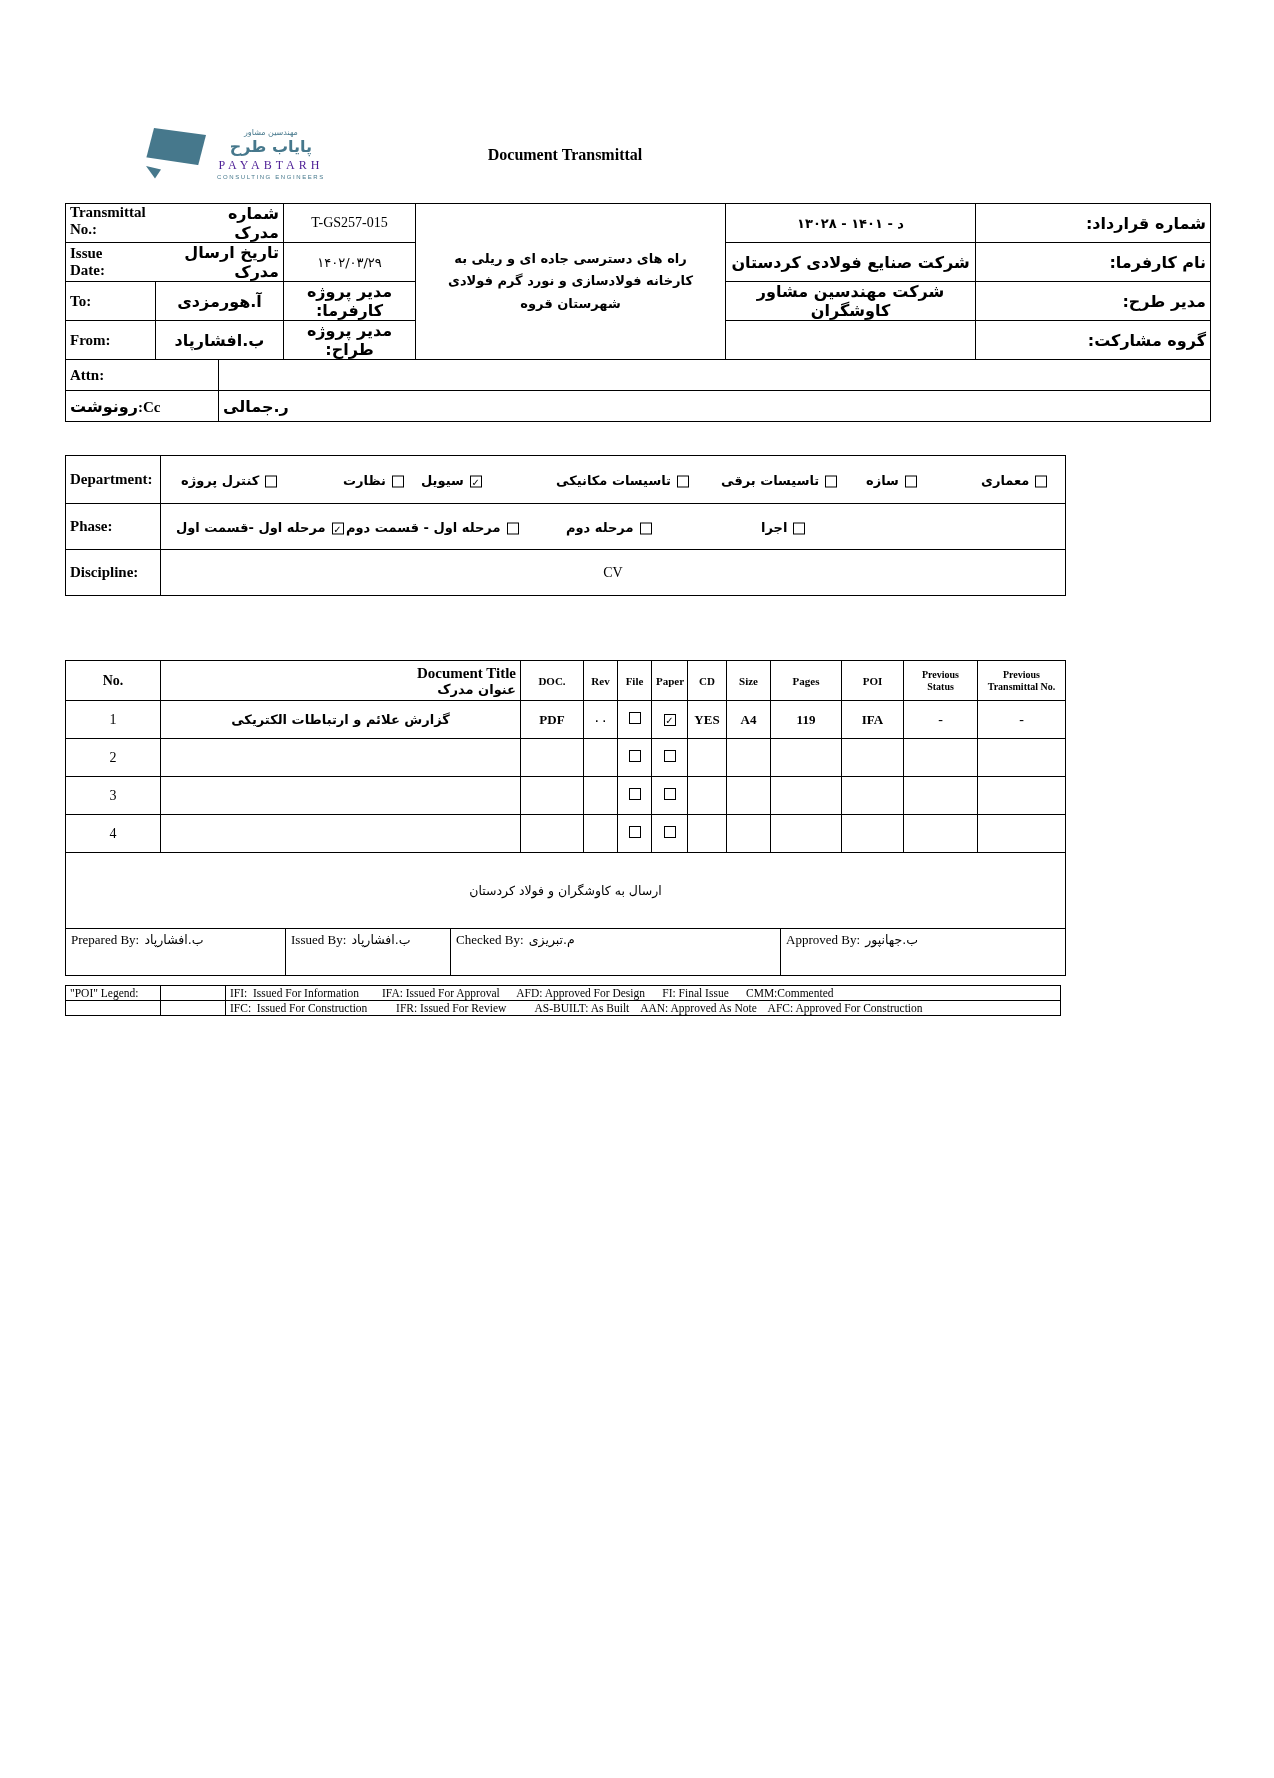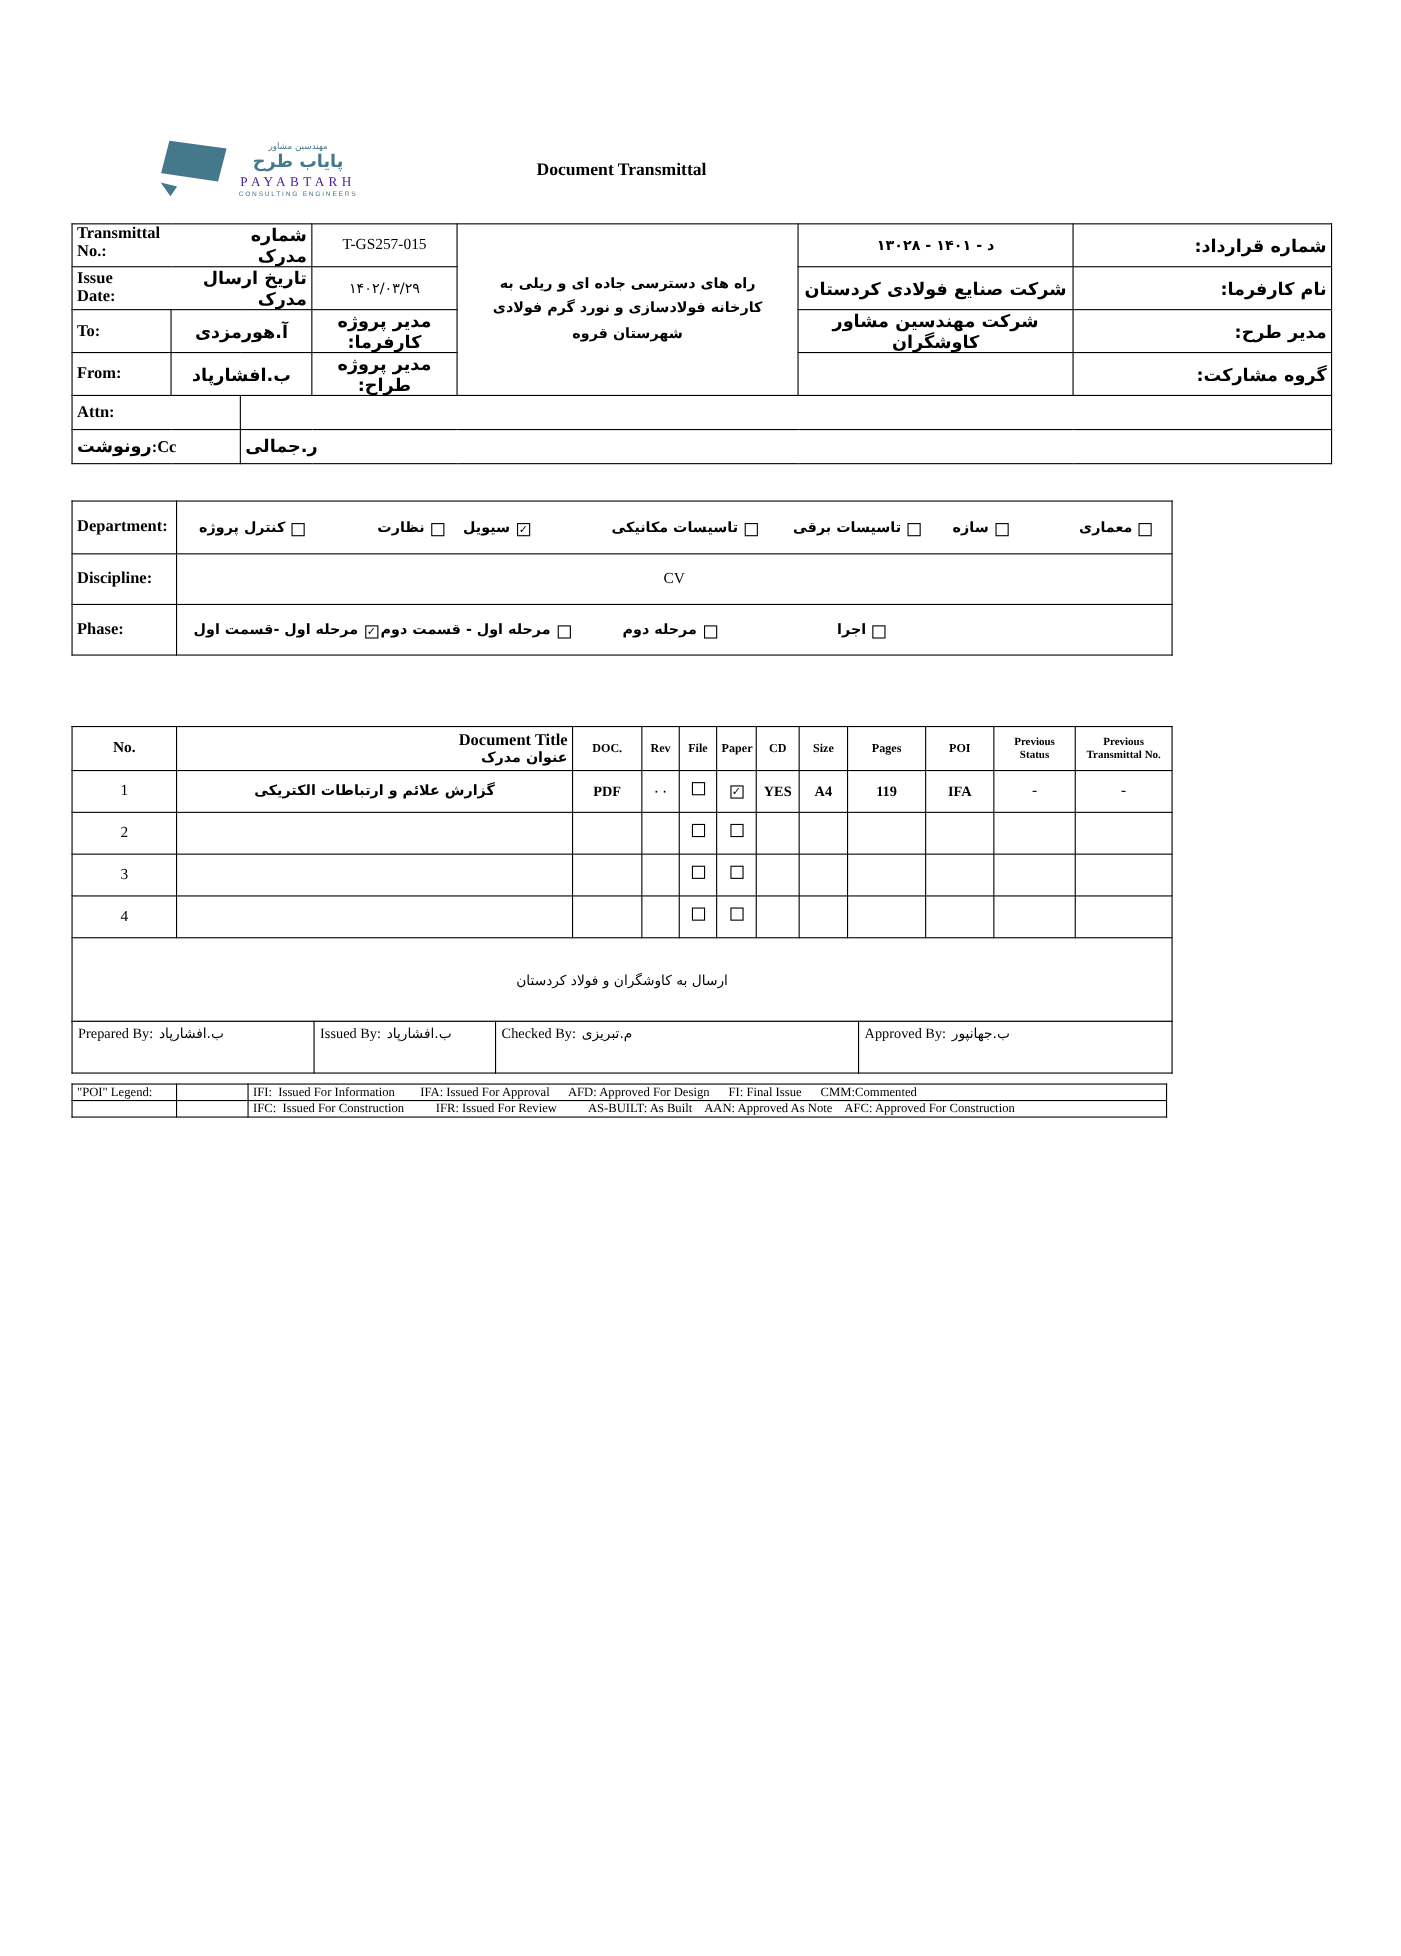--- a/index.html
+++ b/index.html
@@ -179,43 +179,43 @@
               <span class="fa olbl" dir="rtl">سازه</span>
               <span class="box"></span>
             </span>
           <span class="opt" style="left:820px">
               <span class="fa olbl" dir="rtl">معماری</span>
               <span class="box"></span>
             </span>
         </td>
       </tr>
       <tr style="height:46px">
-        <td class="lbl">Discipline:</td>
-        <td class="cv">CV</td>
-      </tr>
-      <tr style="height:46px">
         <td class="lbl">Phase:</td>
         <td class="optcell">
           <span class="opt" style="left:15px">
               <span class="fa olbl" dir="rtl">مرحله اول -قسمت اول</span>
               <span class="box">✓</span>
             </span>
           <span class="opt" style="left:185px">
               <span class="fa olbl" dir="rtl">مرحله اول - قسمت دوم</span>
               <span class="box"></span>
             </span>
           <span class="opt" style="left:405px">
               <span class="fa olbl" dir="rtl">مرحله دوم</span>
               <span class="box"></span>
             </span>
           <span class="opt" style="left:600px">
               <span class="fa olbl" dir="rtl">اجرا</span>
               <span class="box"></span>
             </span>
         </td>
+      </tr>
+      <tr style="height:46px">
+        <td class="lbl">Discipline:</td>
+        <td class="cv">CV</td>
       </tr>
     </tbody>
   </table>
 
   <table class="t3">
     <colgroup>
       <col style="width:95px">
         <col style="width:360px">
         <col style="width:63px">
         <col style="width:34px">

